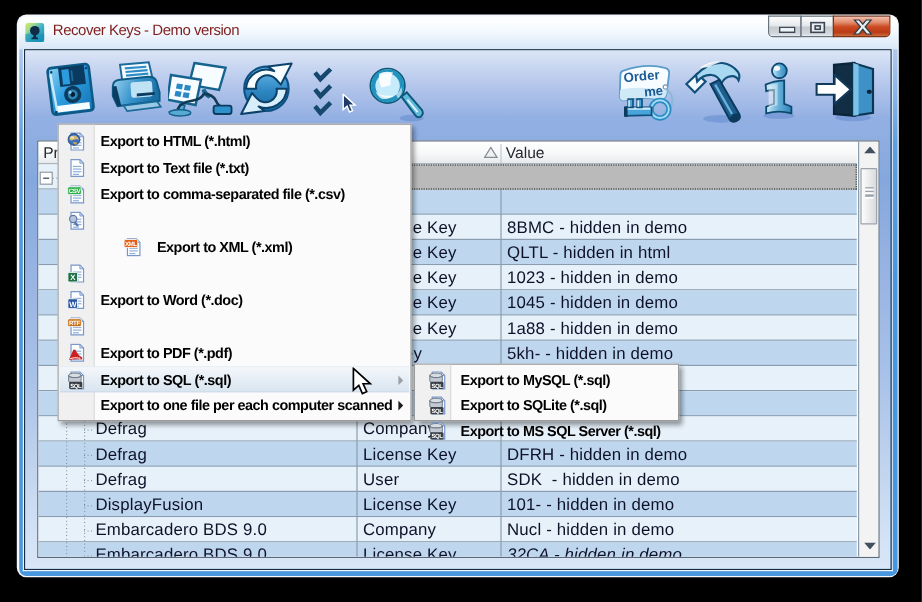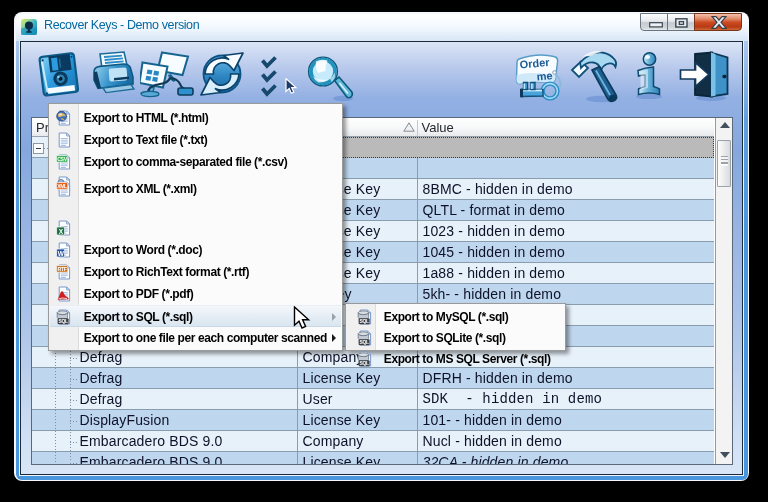--- a/index.html
+++ b/index.html
@@ -18,21 +18,21 @@
     background:linear-gradient(180deg,#aec9ee 0%,#5f9fdf 18%,#4896dd 45%,#4896dd 100%);
     padding:0 3.5px 3.5px 3.5px; }
   #winner { width:100%; height:100%;
     border-left:1.5px solid #eef4fc; border-right:1.5px solid #eef4fc;
     border-bottom:1.5px solid #eef4fc; }
   #frame { width:100%; height:100%; border:1.5px solid #1c2b3c; }
   #content { width:100%; height:100%;
     background:linear-gradient(180deg,#dbe5f6 0%,#b8c9ec 6%,#93b0e3 13%,#84a8de 25%,#9ab5e3 45%,#a8c1e8 62%,#c2d4ee 81%,#d2e1f5 93%,#d8e6f7 100%); }
 
   
-  #title-txt { position:absolute; left:30px; top:5.5px; font-size:12.5px; color:#0369a1;
+  #title-txt { position:absolute; left:30px; top:5.5px; font-size:12.5px; color:#7f1d1d;
     letter-spacing:-0.4px; }
   .capbtn { position:absolute; top:1px; height:17.5px; }
   #btn-min, #btn-max { background:linear-gradient(180deg,#fdfdfd 0%,#e6e9ec 45%,#c6cbd1 55%,#d2d7db 88%,#e8ecef 100%);
     border:1px solid #6a747e; }
   #btn-min { left:626.3px; width:28px; border-radius:0 0 0 4px; }
   #btn-max { left:653.3px; width:28px; }
   #btn-close { left:680.3px; width:47.6px; border-radius:0 0 4px 0;
     background:linear-gradient(180deg,#f4c0ae 0%,#e08a6a 30%,#cc4a22 52%,#b83a14 80%,#cc6a3a 100%);
     border:1px solid #7a3418; }
 
@@ -118,21 +118,21 @@
   </div>
   <div id="rows">
       <div class="row rlight" style="top:19.5px;"></div>
       <div class="row rdark" style="top:40.5px;"></div>
       <div class="row rlight" style="top:61.5px;">
         <div class="ctext" style="left:270.5px;">License Key</div>
         <div class="ctext" style="left:390.5px;">8BMC - hidden in demo</div>
       </div>
       <div class="row rdark" style="top:82.5px;">
         <div class="ctext" style="left:270.5px;">License Key</div>
-        <div class="ctext" style="left:390.5px;">QLTL - format in demo</div>
+        <div class="ctext" style="left:390.5px;">QLTL - hidden in html</div>
       </div>
       <div class="row rlight" style="top:103.5px;">
         <div class="ctext" style="left:270.5px;">License Key</div>
         <div class="ctext" style="left:390.5px;">1023 - hidden in demo</div>
       </div>
       <div class="row rdark" style="top:124.5px;">
         <div class="ctext" style="left:270.5px;">License Key</div>
         <div class="ctext" style="left:390.5px;">1045 - hidden in demo</div>
       </div>
       <div class="row rlight" style="top:145.5px;">
@@ -150,21 +150,21 @@
         <div class="ctext" style="left:270.5px;">Company</div>
       </div>
       <div class="row rdark" style="top:250.5px;">
         <div class="ctext" style="left:47.5px;">Defrag</div>
         <div class="ctext" style="left:270.5px;">License Key</div>
         <div class="ctext" style="left:390.5px;">DFRH - hidden in demo</div>
       </div>
       <div class="row rlight" style="top:271.5px;">
         <div class="ctext" style="left:47.5px;">Defrag</div>
         <div class="ctext" style="left:270.5px;">User</div>
-        <div class="ctext" style="left:390.5px;font-family:Liberation Mono, monospace;">SDK&nbsp; - hidden in demo</div>
+        <div class="ctext" style="left:390.5px;">SDK&nbsp; - hidden in demo</div>
       </div>
       <div class="row rdark" style="top:292.5px;">
         <div class="ctext" style="left:47.5px;">DisplayFusion</div>
         <div class="ctext" style="left:270.5px;">License Key</div>
         <div class="ctext" style="left:390.5px;">101- - hidden in demo</div>
       </div>
       <div class="row rlight" style="top:313.5px;">
         <div class="ctext" style="left:47.5px;">Embarcadero BDS 9.0</div>
         <div class="ctext" style="left:270.5px;">Company</div>
         <div class="ctext" style="left:390.5px;">Nucl - hidden in demo</div>
@@ -419,21 +419,21 @@
         <path d="M3.2 1 L10.6 1 L13.6 4 L13.6 15 L3.2 15 Z" fill="#fdfeff" stroke="#7a97c9" stroke-width="1"></path>
         <path d="M10.6 1 L10.6 4 L13.6 4 Z" fill="#d7e4f5" stroke="#7a97c9" stroke-width="0.8"></path>
         <rect x="4.8" y="6.2" width="7" height="1" fill="#8fb0dd"></rect>
         <rect x="4.8" y="8.4" width="7" height="1" fill="#8fb0dd"></rect>
         <rect x="4.8" y="10.6" width="7" height="1" fill="#8fb0dd"></rect>
         <rect x="4.8" y="12.8" width="5" height="1" fill="#8fb0dd"></rect>
         <circle cx="5" cy="6.5" r="3" fill="#b9c6da" stroke="#5e79a8" stroke-width="1"></circle>
         <rect x="6.6" y="8.6" width="2" height="4.5" rx="0.8" transform="rotate(-42 7.6 10.8)" fill="#5e79a8"></rect>
       </svg>
     </div>
-    <div class="mitem" style="top:74px;">
+    <div class="mitem" style="top:91px;margin-left:47px;">
       <svg width="16" height="16" viewBox="0 0 16 16">
         <path d="M3.2 1 L10.6 1 L13.6 4 L13.6 15 L3.2 15 Z" fill="#fdfeff" stroke="#7a97c9" stroke-width="1"></path>
         <path d="M10.6 1 L10.6 4 L13.6 4 Z" fill="#d7e4f5" stroke="#7a97c9" stroke-width="0.8"></path>
         <rect x="4.8" y="6.2" width="7" height="1" fill="#8fb0dd"></rect>
         <rect x="4.8" y="8.4" width="7" height="1" fill="#8fb0dd"></rect>
         <rect x="4.8" y="10.6" width="7" height="1" fill="#8fb0dd"></rect>
         <rect x="4.8" y="12.8" width="5" height="1" fill="#8fb0dd"></rect>
         <rect x="0.4" y="1.6" width="11.4" height="6.6" rx="1.2" fill="#e65a10" stroke="#ffffff" stroke-width="0.7"></rect>
         <text x="6" y="6.9" font-size="5.2" font-weight="bold" fill="#fff" text-anchor="middle" font-family="Liberation Sans">XML</text>
       </svg>
@@ -468,21 +468,20 @@
       <svg width="16" height="16" viewBox="0 0 16 16">
         <path d="M3.2 1 L10.6 1 L13.6 4 L13.6 15 L3.2 15 Z" fill="#fdfeff" stroke="#7a97c9" stroke-width="1"></path>
         <path d="M10.6 1 L10.6 4 L13.6 4 Z" fill="#d7e4f5" stroke="#7a97c9" stroke-width="0.8"></path>
         <rect x="4.8" y="6.2" width="7" height="1" fill="#8fb0dd"></rect>
         <rect x="4.8" y="8.4" width="7" height="1" fill="#8fb0dd"></rect>
         <rect x="4.8" y="10.6" width="7" height="1" fill="#8fb0dd"></rect>
         <rect x="4.8" y="12.8" width="5" height="1" fill="#8fb0dd"></rect>
         <rect x="0.4" y="1.6" width="11.4" height="6.6" rx="1.2" fill="#c87018" stroke="#ffffff" stroke-width="0.7"></rect>
         <text x="6" y="6.9" font-size="5.2" font-weight="bold" fill="#fff" text-anchor="middle" font-family="Liberation Sans">RTF</text>
       </svg>
-      <div class="txt">Export to RichText format (*.rtf)</div>
     </div>
     <div class="mitem" style="top:179px;">
       <svg width="16" height="16" viewBox="0 0 16 16">
         <path d="M3.2 1 L10.6 1 L13.6 4 L13.6 15 L3.2 15 Z" fill="#fdfeff" stroke="#7a97c9" stroke-width="1"></path>
         <path d="M10.6 1 L10.6 4 L13.6 4 Z" fill="#d7e4f5" stroke="#7a97c9" stroke-width="0.8"></path>
         <rect x="4.8" y="6.2" width="7" height="1" fill="#8fb0dd"></rect>
         <rect x="4.8" y="8.4" width="7" height="1" fill="#8fb0dd"></rect>
         <rect x="4.8" y="10.6" width="7" height="1" fill="#8fb0dd"></rect>
         <rect x="4.8" y="12.8" width="5" height="1" fill="#8fb0dd"></rect>
         <path d="M1.5 13.8 Q3.5 9.5 5 5.5 L7 5.5 Q8.5 10 12.5 12 L12.5 13.5 Q7.5 13.2 4.5 13.6 Q2.8 13.8 1.5 13.8 Z" fill="#cc1f1f"></path>

